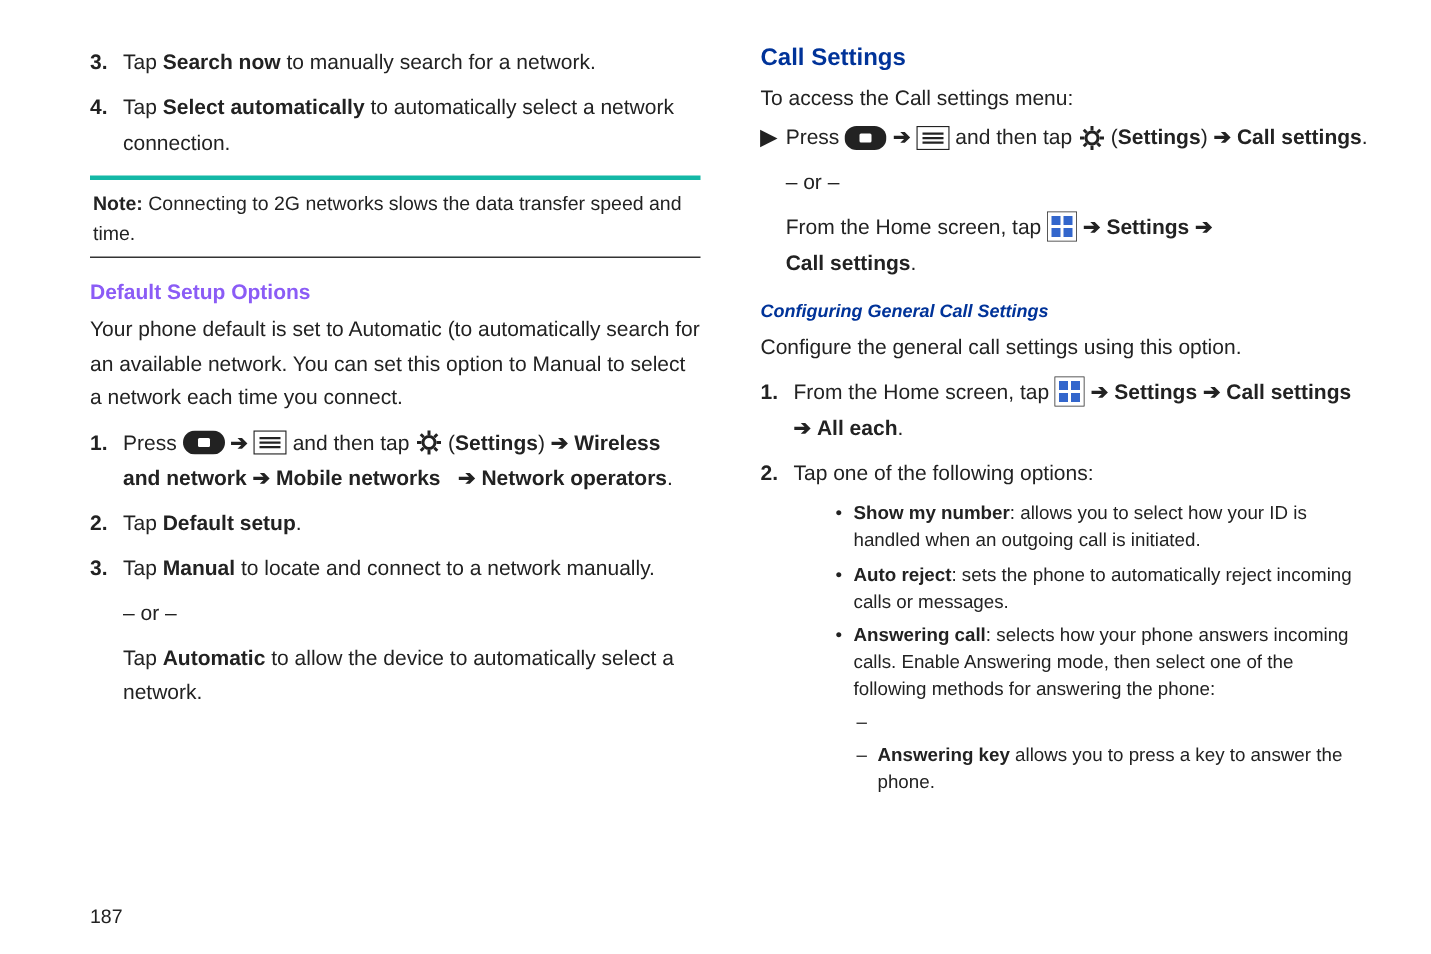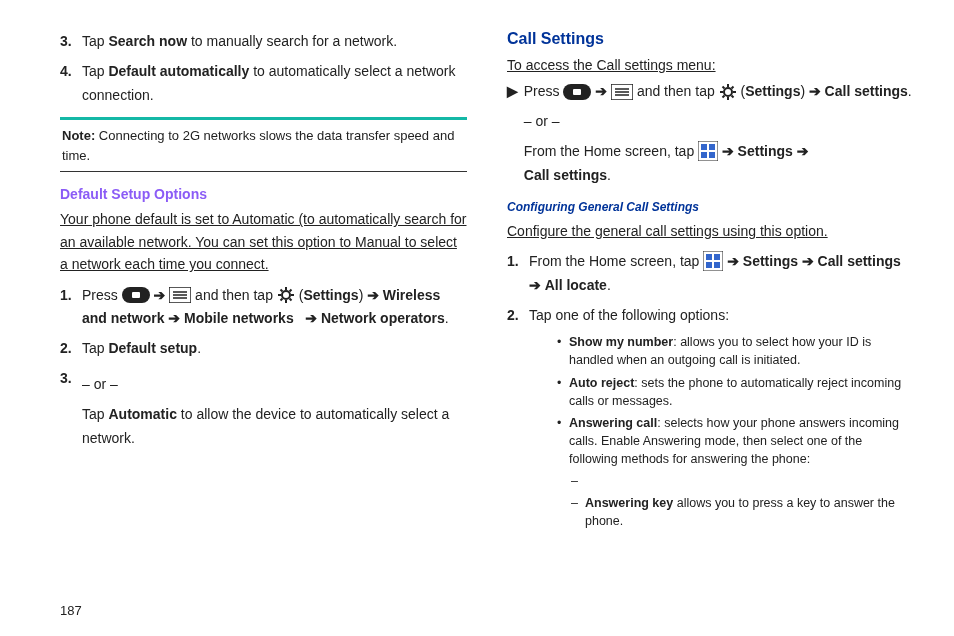--- a/index.html
+++ b/index.html
@@ -39,21 +39,21 @@
     font-size: 16px;
     margin: 0 0 6px 0;
   }
   .heading-italic {
     color: #003399;
     font-weight: bold;
     font-style: italic;
     font-size: 12px;
     margin: 12px 0 6px 0;
   }
-  .para { line-height: 1.6; margin-bottom: 8px; text-decoration: underline; }
+  .para { line-height: 1.6; margin-bottom: 8px; }
   .indent { padding-left: 36px; }
   .bullet-row { display: flex; padding-left: 14px; margin-bottom: 4px; font-size: 12.5px; line-height: 1.45; }
   .bullet-row .dot { width: 12px; flex-shrink: 0; }
   .dash-row { display: flex; padding-left: 28px; margin-bottom: 4px; font-size: 12.5px; line-height: 1.45; }
   .dash-row .dash { width: 14px; flex-shrink: 0; }
   .arrowmark { padding-right: 6px; font-weight: bold; }
   .icon {
     display: inline-block;
     vertical-align: middle;
     position: relative;
@@ -73,21 +73,21 @@
     <div class="list-item">
       <div class="num">3.</div>
       <div class="content">
         <span>Tap </span><span class="b">Search now</span><span> to manually search for a network.</span>
       </div>
     </div>
 
     <div class="list-item">
       <div class="num">4.</div>
       <div class="content">
-        <span>Tap </span><span class="b">Default automatically</span><span> to automatically select a network connection.</span>
+        <span>Tap </span><span class="b">Select automatically</span><span> to automatically select a network connection.</span>
       </div>
     </div>
 
     <div class="note-box">
       <span class="b">Note:</span><span> Connecting to 2G networks slows the data transfer speed and time.</span>
     </div>
 
     <div class="heading-blue">Default Setup Options</div>
 
     <div class="para">Your phone default is set to Automatic (to automatically search for an available network. You can set this option to Manual to select a network each time you connect.</div>
@@ -135,20 +135,23 @@
     <div class="list-item">
       <div class="num">2.</div>
       <div class="content">
         <span>Tap </span><span class="b">Default setup</span><span>.</span>
       </div>
     </div>
 
     <div class="list-item">
       <div class="num">3.</div>
       <div class="content">
+        <div>
+          <span>Tap </span><span class="b">Manual</span><span> to locate and connect to a network manually.</span>
+        </div>
         <div style="margin:6px 0;">– or –</div>
         <div>
           <span>Tap </span><span class="b">Automatic</span><span> to allow the device to automatically select a network.</span>
         </div>
       </div>
     </div>
 
   </div>
 
   <div class="col">
@@ -221,21 +224,21 @@
               <rect x="3" y="3" width="6" height="6" fill="#3366cc"></rect>
               <rect x="11" y="3" width="6" height="6" fill="#3366cc"></rect>
               <rect x="3" y="11" width="6" height="6" fill="#3366cc"></rect>
               <rect x="11" y="11" width="6" height="6" fill="#3366cc"></rect>
             </svg></span>
         <span class="arrow">➔</span>
         <span class="b"> Settings </span>
         <span class="arrow">➔</span>
         <span class="b"> Call settings </span>
         <span class="arrow">➔</span>
-        <span class="b"> All locate</span><span>.</span>
+        <span class="b"> All each</span><span>.</span>
       </div>
     </div>
 
     <div class="list-item">
       <div class="num">2.</div>
       <div class="content">Tap one of the following options:</div>
     </div>
 
     <div class="indent">
       <div class="bullet-row">

